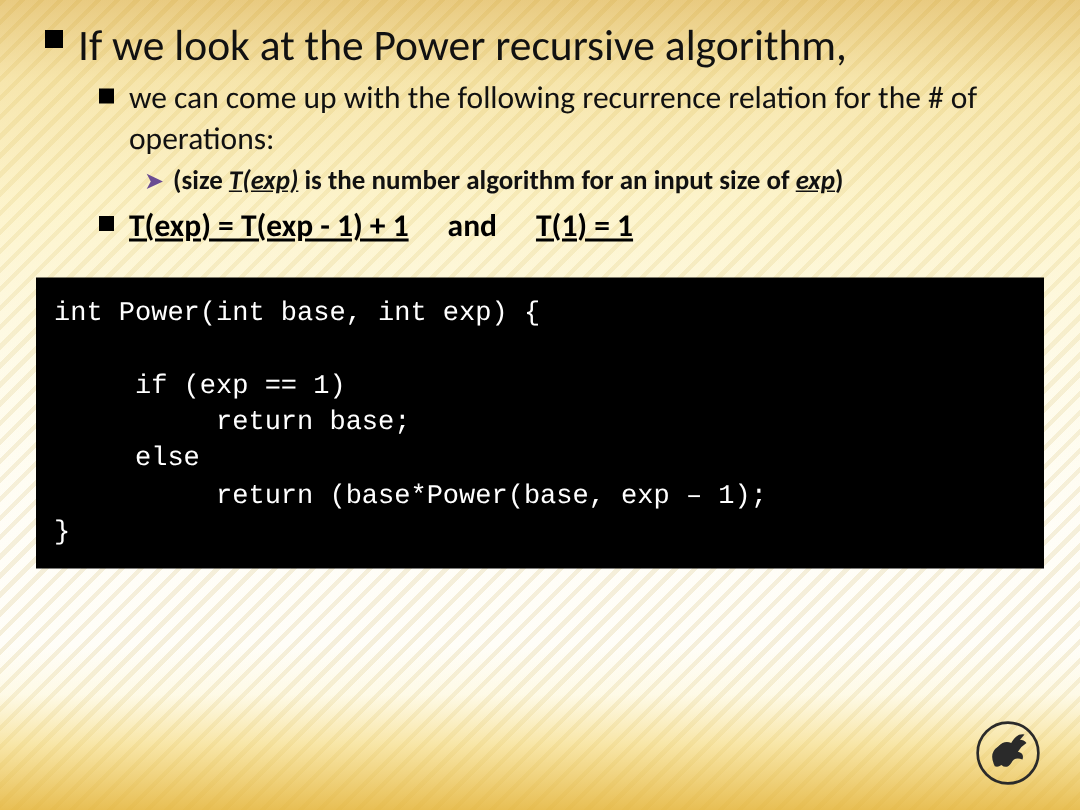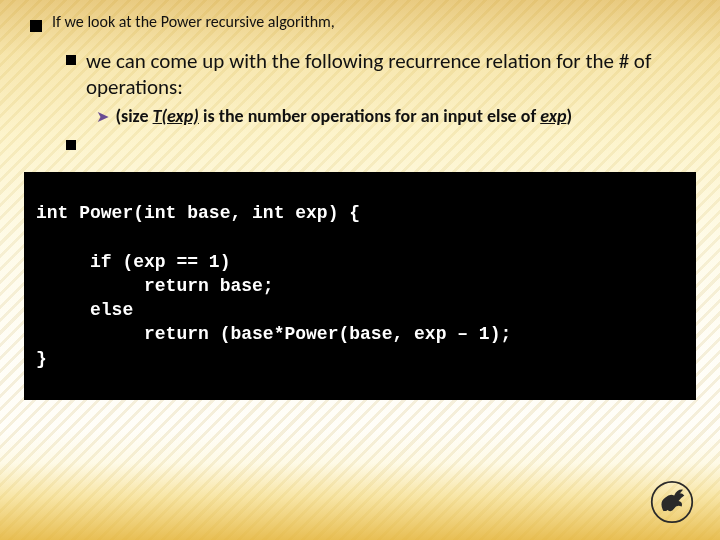--- a/index.html
+++ b/index.html
@@ -54,22 +54,22 @@
   }
   ul { list-style: none; }
   .lvl1 > li { margin-bottom: 4px; }
   .lvl1 .row { display: flex; align-items: flex-start; }
   .bul1 {
     width: 12px; height: 12px;
     background: #000;
     margin: 8px 10px 0 6px;
     flex-shrink: 0;
   }
-  .txt1 { font-size: 16px; color: #111; line-height: 1.25; }
-  .lvl2 { margin-left: 38px; margin-top: 16px; }
+  .txt1 { font-size: 29px; color: #111; line-height: 1.25; }
+  .lvl2 { margin-left: 38px; margin-top: 4px; }
   .lvl2 .row { display: flex; align-items: flex-start; }
   .bul2 {
     width: 10px; height: 10px;
     background: #000;
     margin: 7px 10px 0 4px;
     flex-shrink: 0;
   }
   .txt2 { font-size: 21px; color: #111; line-height: 1.25; }
   .lvl3 { margin-left: 30px; margin-top: 4px; margin-bottom: 6px; }
   .lvl3 .row { display: flex; align-items: flex-start; }
@@ -81,24 +81,24 @@
   }
   .txt3 { font-size: 18px; color: #111; font-weight: 700; line-height: 1.25; }
   .txt3 .u-i { text-decoration: underline; font-style: italic; text-align: right; }
   .recur { font-size: 21px; font-weight: 700; }
   .recur .ul { text-decoration: underline; }
   .recur .and { display: inline-block; padding: 0 26px; text-decoration: none; }
   .codeblock {
     background: #000;
     color: #fff;
     font-family: "Courier New", Courier, monospace;
-    font-weight: 700;
+    font-weight: 400;
     font-size: 18px;
     line-height: 1.35;
-    padding: 29px 12px;
+    padding: 12px 12px;
     margin: 22px 0 0 0;
     white-space: pre;
   }
   .logo {
     position: absolute;
     right: 26px;
     bottom: 16px;
     width: 44px;
     height: 44px;
     z-index: 2;
@@ -125,30 +125,33 @@
           <div class="row">
             <span class="bul2"></span>
             <span class="txt2">we can come up with the following recurrence relation for the # of operations:</span>
           </div>
 
           <ul class="lvl3">
             <li>
               <div class="row">
                 <span class="bul3">➤</span>
                 <span class="txt3">
-                  <span>(size </span><span class="u-i">T(exp)</span><span> is the number operations for an input else of </span><span class="u-i">exp</span><span>)</span>
+                  <span>(size </span><span class="u-i">T(exp)</span><span> is the number algorithm for an input size of </span><span class="u-i">exp</span><span>)</span>
                 </span>
               </div>
             </li>
           </ul>
         </li>
 
         <li>
           <div class="row">
             <span class="bul2"></span>
+            <span class="recur">
+              <span class="ul">T(exp) = T(exp - 1) + 1</span><span class="and">and</span><span class="ul">T(1) = 1</span>
+            </span>
           </div>
         </li>
       </ul>
     </li>
   </ul>
 
   <div class="codeblock">int Power(int base, int exp) {
 
      if (exp == 1)
           return base;

